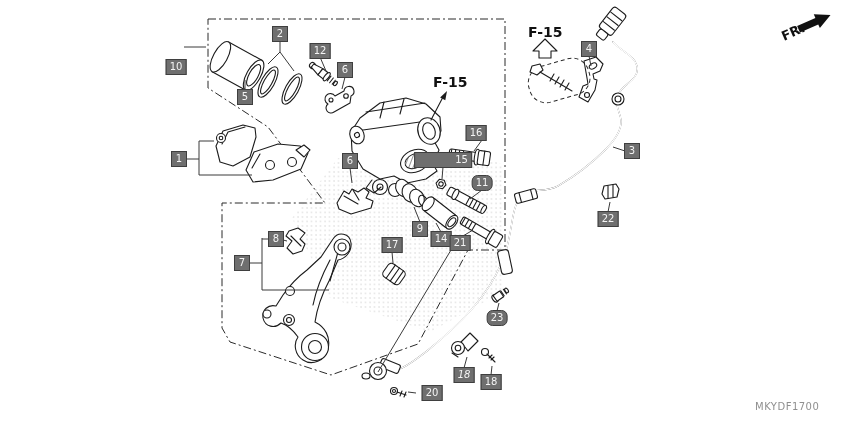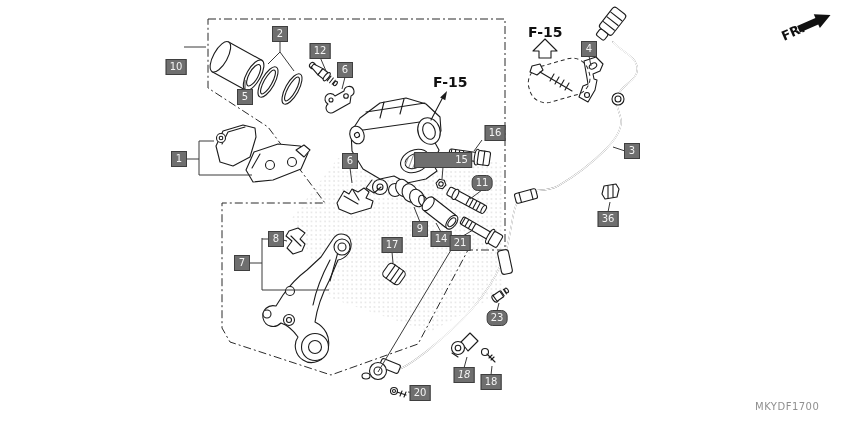--- a/index.html
+++ b/index.html
@@ -342,23 +342,23 @@
       <div class="part-label" style="left: 350px; top: 161px;">6</div>
       <div class="part-label" style="left: 242px; top: 263px;">7</div>
       <div class="part-label" style="left: 276px; top: 239px;">8</div>
       <div class="part-label" style="left: 420px; top: 229px;">9</div>
       <div class="part-label" style="left: 176px; top: 47px; margin-top: 20px;">10</div>
       <div class="part-label" style="left: 482px; top: 183px; border-radius: 6px;">11</div>
       <div class="part-label" style="left: 320px; top: 51px;">12</div>
       <div class="part-label" style="left: 345px; top: 70px;">6</div>
       <div class="part-label" style="left: 441px; top: 239px;">14</div>
       <div class="part-label" style="left: 443px; top: 160px; padding-left: 40px;">15</div>
-      <div class="part-label" style="left: 495px; top: 133px;">16</div>
+      <div class="part-label" style="left: 476px; top: 133px;">16</div>
       <div class="part-label" style="left: 392px; top: 245px;">17</div>
       <div class="part-label" style="left: 464px; top: 375px; font-style: italic;">18</div>
       <div class="part-label" style="left: 491px; top: 382px;">18</div>
-      <div class="part-label" style="left: 420px; top: 393px;">20</div>
+      <div class="part-label" style="left: 432px; top: 393px;">20</div>
       <div class="part-label" style="left: 460px; top: 243px;">21</div>
-      <div class="part-label" style="left: 608px; top: 219px;">36</div>
+      <div class="part-label" style="left: 608px; top: 219px;">22</div>
       <div class="part-label" style="left: 497px; top: 318px; border-radius: 6px;">23</div>
     </div>
 
 </div>
 
 </body></html>

